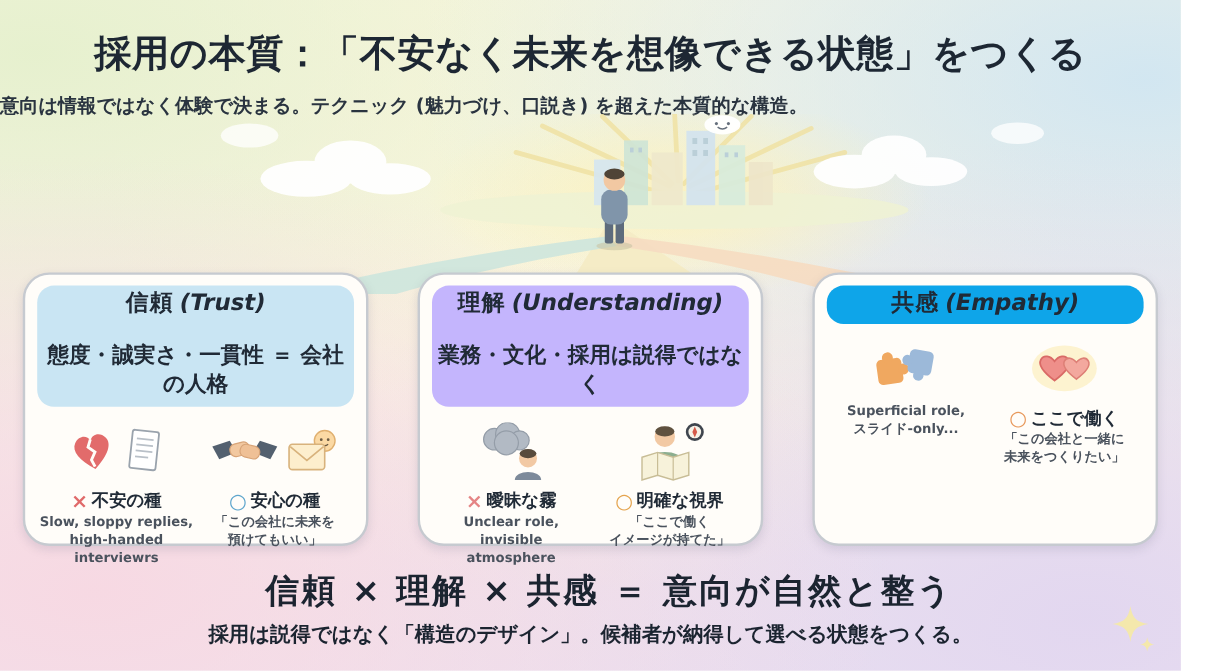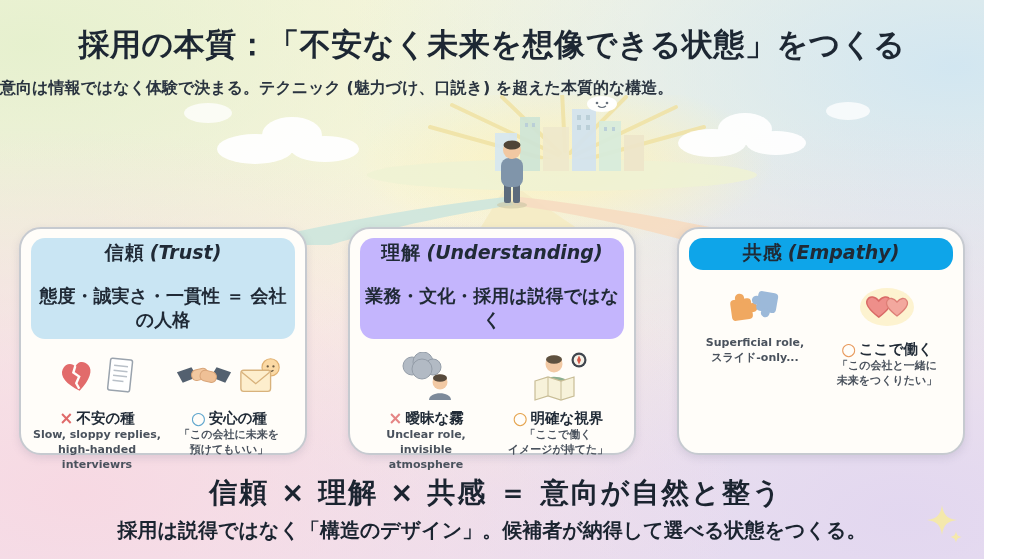--- a/index.html
+++ b/index.html
@@ -53,27 +53,27 @@
   .col { flex:1; text-align:center; padding:0 2px; }
   .icons { height:58px; display:flex; align-items:center; justify-content:center; gap:5px; }
   .mark-line { margin-top:3px; font-size:14.5px; font-weight:800; color:#212b37; white-space:nowrap; }
   .mark { font-size:17px; font-weight:900; margin-right:3px; vertical-align:-1px; }
   .desc {
     margin-top:0; font-size:11px; font-weight:600; color:#4a525d;
     line-height:1.35; white-space:pre-line;
   }
 
   .formula {
-    position:absolute; top:474px; left:4px; width:100%;
+    position:absolute; top:474px; left:16px; width:100%;
     text-align:center; font-size:28px; font-weight:800; color:#1b2430;
     letter-spacing:2px;
   }
   .caption {
     position:absolute; top:517px; left:0; width:100%;
-    text-align:center; font-size:20px; font-weight:700; color:#1b2430;
+    text-align:center; font-size:17px; font-weight:700; color:#1b2430;
   }
   .sparkle { position:absolute; right:18px; bottom:12px; width:44px; height:44px; }
 </style>
 </head>
 <body>
 
 <div class="page">
 
   <div class="title">採用の本質：「不安なく未来を想像できる状態」をつくる</div>
   <div class="subtitle">意向は情報ではなく体験で決まる。テクニック (魅力づけ、口説き) を超えた本質的な構造。</div>

